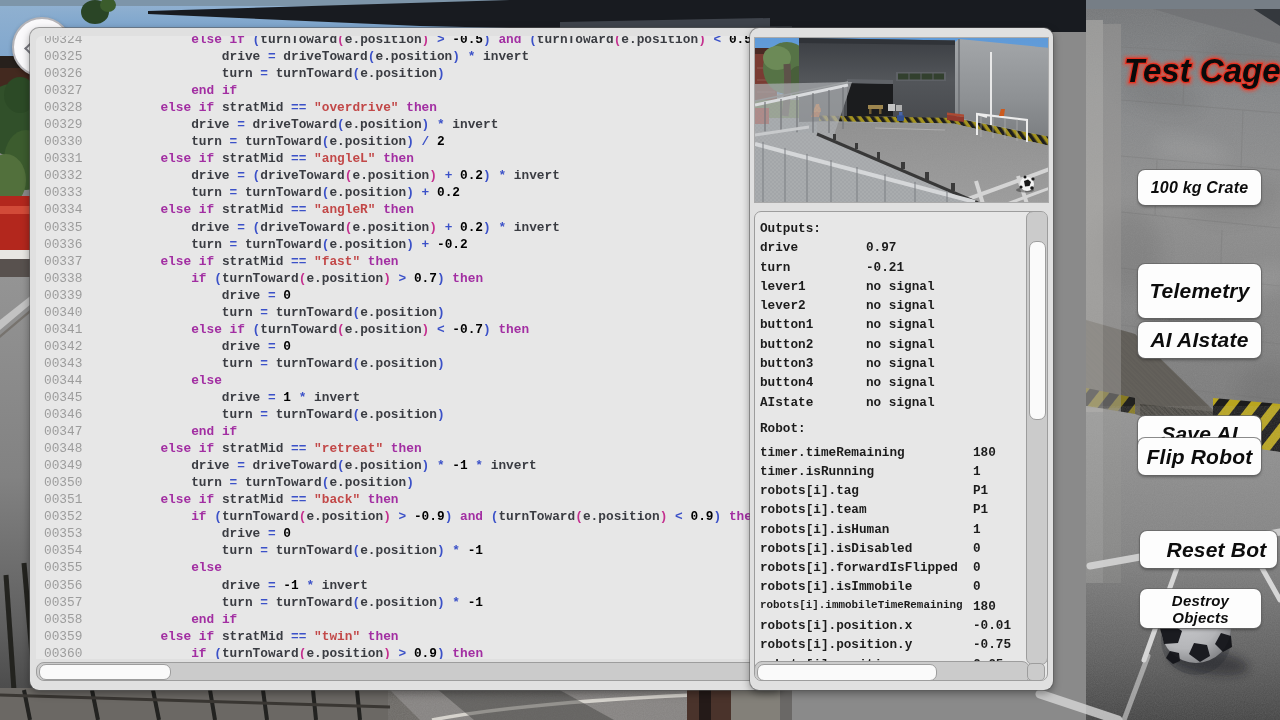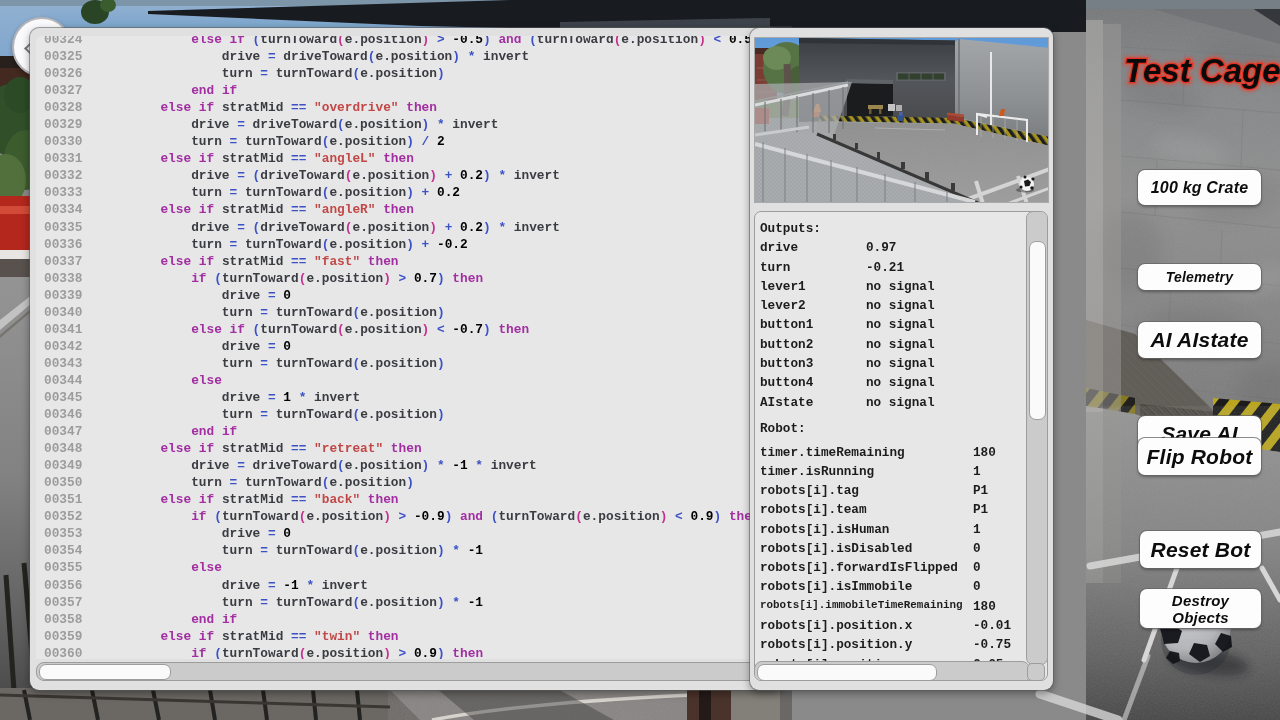--- a/index.html
+++ b/index.html
@@ -5,21 +5,21 @@
   font-family:"Liberation Sans",sans-serif;}
 #scene{position:absolute;left:0;top:0;}
 .panel{position:absolute;background:#e0e0e0;border-radius:9px;
   box-shadow:0 0 0 1px rgba(90,90,90,.55),0 3px 8px rgba(0,0,0,.4);}
 #codepanel{left:30px;top:28px;width:753px;height:662px;}
 #codearea{position:absolute;left:6px;top:8px;width:721px;height:623px;background:#e7e7e7;
   overflow:hidden;border-top-left-radius:6px;}
 .codelines{position:absolute;left:0;top:-5px;font:700 12.8px "Liberation Mono",monospace;
   color:#3a3c42;white-space:pre;}
 .cl{height:17.05px;line-height:17.05px;padding-left:8px;}
-.ln{display:inline-block;width:39px;margin-right:16px;color:#9c9c9c;font-weight:700;}
+.ln{display:inline-block;width:39px;margin-right:16px;color:#9c9c9c;font-weight:400;}
 .k{color:#a22ea2}.o{color:#3b51c8}.m{color:#c4308f}.s{color:#c24848}.n{color:#000000}
 .vtrack{position:absolute;background:#cbcbcb;border:1px solid #9d9d9d;border-radius:8px;}
 .thumb{position:absolute;background:#fafafa;border:1px solid #9d9d9d;border-radius:7px;}
 #cvtrack{left:726px;top:9px;width:17px;height:623px;}
 #cvthumb{left:0.5px;top:156px;width:14px;height:34px;}
 #chtrack{left:6px;top:634px;width:719px;height:17px;border-radius:8px;}
 #ccorner{left:728px;top:634px;width:15px;height:17px;border-radius:5px;}
 #ocorner{left:272px;top:451px;width:16px;height:16px;border-radius:5px;}
 #chthumb{left:2px;top:0.5px;width:130px;height:14px;}
 #rightpanel{left:750px;top:28px;width:303px;height:662px;}
@@ -432,18 +432,18 @@
 <svg id="tc" viewBox="0 0 162 56" xmlns="http://www.w3.org/2000/svg">
   <defs>
       <filter id="tcb" x="-20%" y="-20%" width="140%" height="140%">
         <feGaussianBlur stdDeviation="1.8"></feGaussianBlur>
       </filter>
     </defs>
   <text x="6" y="40" font-family="Liberation Sans" font-size="33" font-weight="700" font-style="italic" stroke="#ff3a24" stroke-width="6" fill="#ff3a24" opacity="0.5" filter="url(#tcb)">Test Cage</text>
   <text x="6" y="40" font-family="Liberation Sans" font-size="33" font-weight="700" font-style="italic" stroke="#e43020" stroke-width="2.4" paint-order="stroke" fill="#0a0a0a">Test Cage</text>
 </svg>
 <div class="btn" style="left:1138px;top:170px;width:123px;height:35px;font-size:16px;">100 kg Crate</div>
-<div class="btn" style="left:1138px;top:264px;width:123px;height:26px;font-size:14px;">Telemetry</div>
+<div class="btn" style="left:1138px;top:264px;width:123px;height:54px;font-size:21px;">Telemetry</div>
 <div class="btn" style="left:1138px;top:322px;width:123px;height:36px;font-size:21px;">AI AIstate</div>
 <div class="btn" style="left:1138px;top:380px;width:123px;height:36px;font-size:21px;margin-top:36px;">Save AI</div>
 <div class="btn" style="left:1138px;top:438px;width:123px;height:37px;font-size:21px;">Flip Robot</div>
-<div class="btn" style="left:1140px;top:531px;width:121px;height:37px;font-size:21px;">Reset Bot</div>
+<div class="btn" style="left:1140px;top:531px;width:121px;height:37px;font-size:21px;padding-left:16px;">Reset Bot</div>
 <div class="btn" style="left:1140px;top:589px;width:121px;height:39px;font-size:15px;line-height:17px;">Destroy<br>Objects</div>
 
 </body></html>

